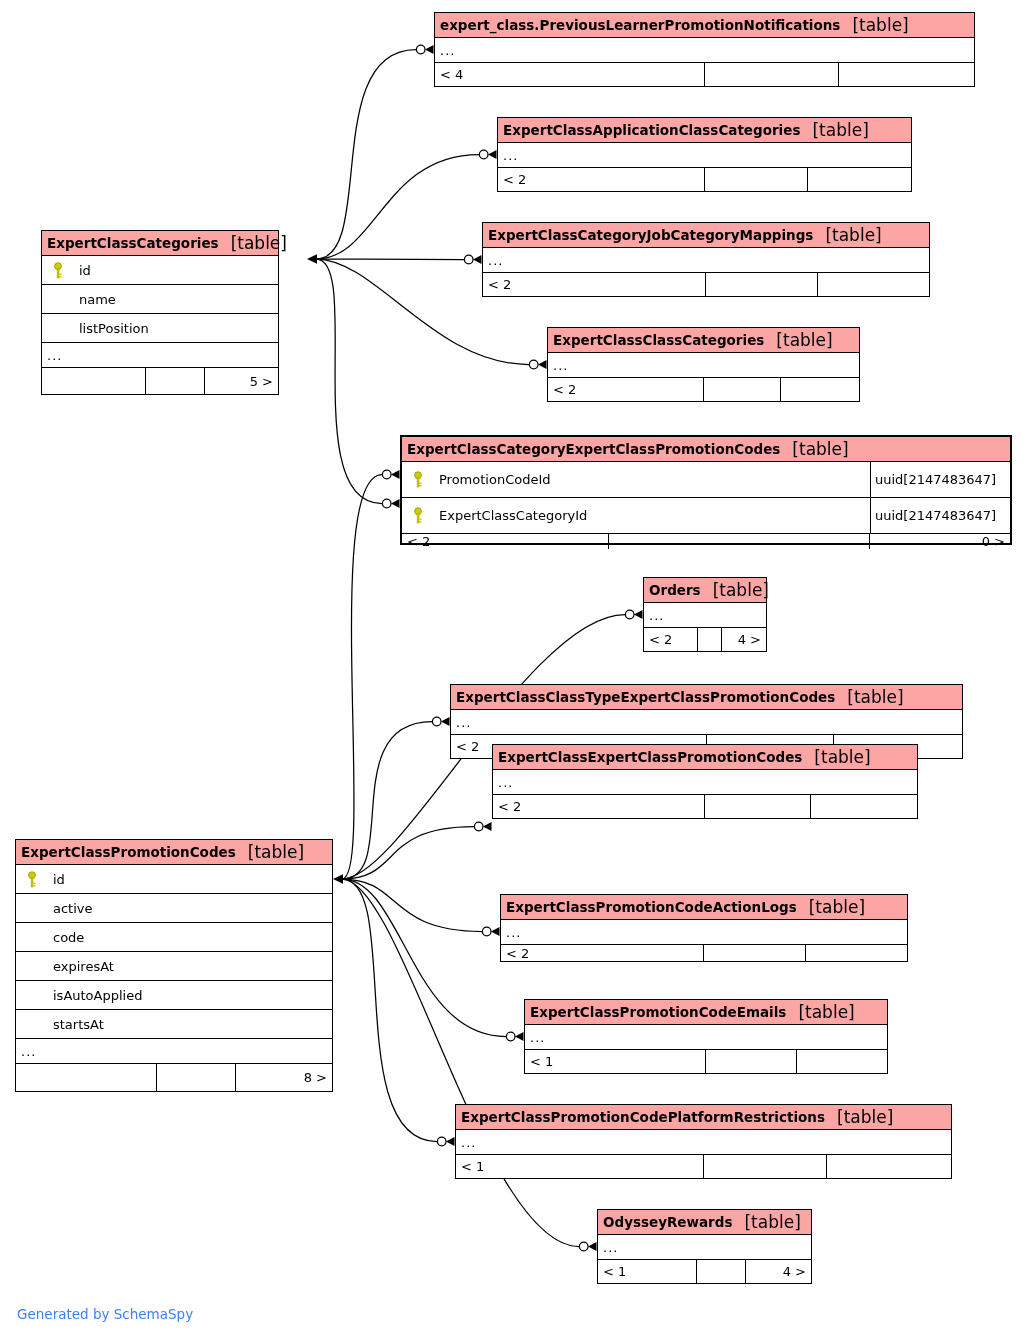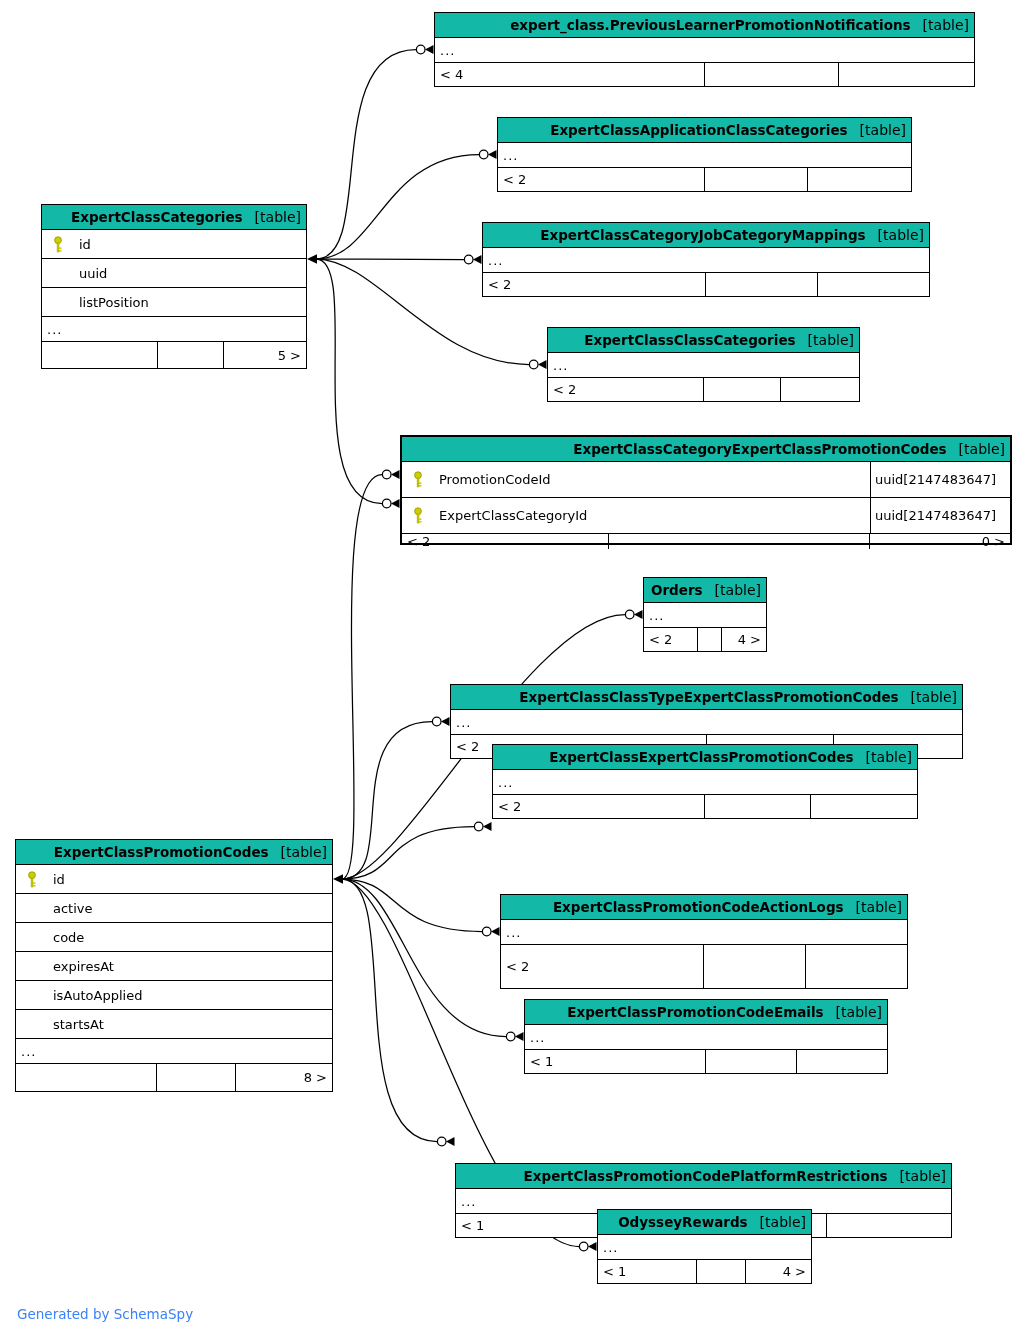--- a/index.html
+++ b/index.html
@@ -7,26 +7,26 @@
     position:relative;width:1029px;height:1341px;background:#fff;
     font-family:"DejaVu Sans","Liberation Sans",sans-serif;color:#000;overflow:hidden;
   }
   #wires{position:absolute;left:0;top:0;pointer-events:none;}
   .tbl{
     position:absolute;display:flex;flex-direction:column;box-sizing:border-box;
     border:1.3px solid #000;background:#fff;font-size:13px;cursor:pointer;
   }
   .tbl.main{border-width:2.6px;}
   .hdr{
-    flex:0 0 25px;background:#14b8a6;border-bottom:1.1px solid #000;
-    display:flex;align-items:center;justify-content:flex-end;
+    flex:0 0 25px;background:#fca5a5;border-bottom:1.1px solid #000;
+    display:flex;align-items:center;justify-content:flex-start;
     padding:0 5px;box-sizing:border-box;white-space:nowrap;
   }
   .tname{font-weight:bold;font-size:13.5px;}
-  .tag{font-size:14px;margin-left:12px;}
+  .tag{font-size:17px;margin-left:12px;}
   .crow{flex:0 0 29px;border-bottom:1.1px solid #000;display:flex;align-items:stretch;box-sizing:border-box;}
   .cleft{flex:1;min-width:0;display:flex;align-items:center;padding-left:11px;}
   .keyslot{flex:0 0 26px;display:flex;align-items:center;}
   .cname{white-space:nowrap;}
   .ctype{flex:0 0 140px;border-left:1.1px solid #000;display:flex;align-items:center;padding:10px 4px;box-sizing:border-box;white-space:nowrap;}
   .erow{flex:0 0 25px;border-bottom:1.1px solid #000;display:flex;align-items:center;padding:0 5px;box-sizing:border-box;letter-spacing:1px;}
   .frow{flex:1;display:flex;align-items:stretch;}
   .fc{display:flex;align-items:center;padding:0 5px;box-sizing:border-box;border-right:1.1px solid #000;white-space:nowrap;}
   .fc:last-child{border-right:none;justify-content:flex-end;}
   .f1{flex:0 0 50%;} .f2{flex:0 0 25%;} .f3{flex:1;}
@@ -74,42 +74,42 @@
       <path d="M 342 879 C 402 879, 342 1141.5, 437 1141.5" fill="none" stroke="#000" stroke-width="1.25"></path>
       <circle cx="441.7" cy="1141.5" r="4.3" fill="#fff" stroke="#000" stroke-width="1.25"></circle>
       <polygon points="446,1141.5 454.5,1136.9 454.5,1146.1" fill="#000"></polygon>
       <path d="M 342 879 C 402 879, 484 1246.5, 579 1246.5" fill="none" stroke="#000" stroke-width="1.25"></path>
       <circle cx="583.7" cy="1246.5" r="4.3" fill="#fff" stroke="#000" stroke-width="1.25"></circle>
       <polygon points="588,1246.5 596.5,1241.9 596.5,1251.1" fill="#000"></polygon>
       <polygon points="307,259 317,254.2 317,263.8" fill="#000"></polygon>
       <polygon points="333,879 343,874.2 343,883.8" fill="#000"></polygon>
     </svg>
 
-  <div class="tbl" style="left:41px;top:204px;width:266px;height:165px">
+  <div class="tbl" style="left:41px;top:230px;width:238px;height:165px">
     <div class="hdr">
       <span class="tname">ExpertClassCategories</span>
       <span class="tag">[table]</span>
     </div>
     <div class="crow">
       <div class="cleft">
         <span class="keyslot">
             <svg width="10" height="17" viewBox="0 0 10 17">
               <circle cx="5" cy="4.2" r="3.4" fill="#cdcd00" stroke="#9e9e00" stroke-width="0.9"></circle>
               <rect x="4.1" y="7" width="1.9" height="9" fill="#cdcd00" stroke="#9e9e00" stroke-width="0.5"></rect>
               <rect x="6" y="11.4" width="2.5" height="1.5" fill="#cdcd00"></rect>
               <rect x="6" y="14" width="2.5" height="1.5" fill="#cdcd00"></rect>
             </svg>
           </span>
         <span class="cname">id</span>
       </div>
     </div>
     <div class="crow">
       <div class="cleft">
         <span class="keyslot"></span>
-        <span class="cname">uuid</span>
+        <span class="cname">name</span>
       </div>
     </div>
     <div class="crow">
       <div class="cleft">
         <span class="keyslot"></span>
         <span class="cname">listPosition</span>
       </div>
     </div>
     <div class="erow">...</div>
     <div class="frow">
@@ -299,21 +299,21 @@
       <span class="tag">[table]</span>
     </div>
     <div class="erow">...</div>
     <div class="frow">
       <div class="fc f1">&lt; 2</div>
       <div class="fc f2"></div>
       <div class="fc f3"></div>
     </div>
   </div>
 
-  <div class="tbl" style="left:500px;top:894px;width:408px;height:95px">
+  <div class="tbl" style="left:500px;top:894px;width:408px;height:68px">
     <div class="hdr">
       <span class="tname">ExpertClassPromotionCodeActionLogs</span>
       <span class="tag">[table]</span>
     </div>
     <div class="erow">...</div>
     <div class="frow">
       <div class="fc f1">&lt; 2</div>
       <div class="fc f2"></div>
       <div class="fc f3"></div>
     </div>
@@ -325,21 +325,21 @@
       <span class="tag">[table]</span>
     </div>
     <div class="erow">...</div>
     <div class="frow">
       <div class="fc f1">&lt; 1</div>
       <div class="fc f2"></div>
       <div class="fc f3"></div>
     </div>
   </div>
 
-  <div class="tbl" style="left:455px;top:1163px;width:497px;height:75px">
+  <div class="tbl" style="left:455px;top:1104px;width:497px;height:75px">
     <div class="hdr">
       <span class="tname">ExpertClassPromotionCodePlatformRestrictions</span>
       <span class="tag">[table]</span>
     </div>
     <div class="erow">...</div>
     <div class="frow">
       <div class="fc f1">&lt; 1</div>
       <div class="fc f2"></div>
       <div class="fc f3"></div>
     </div>

